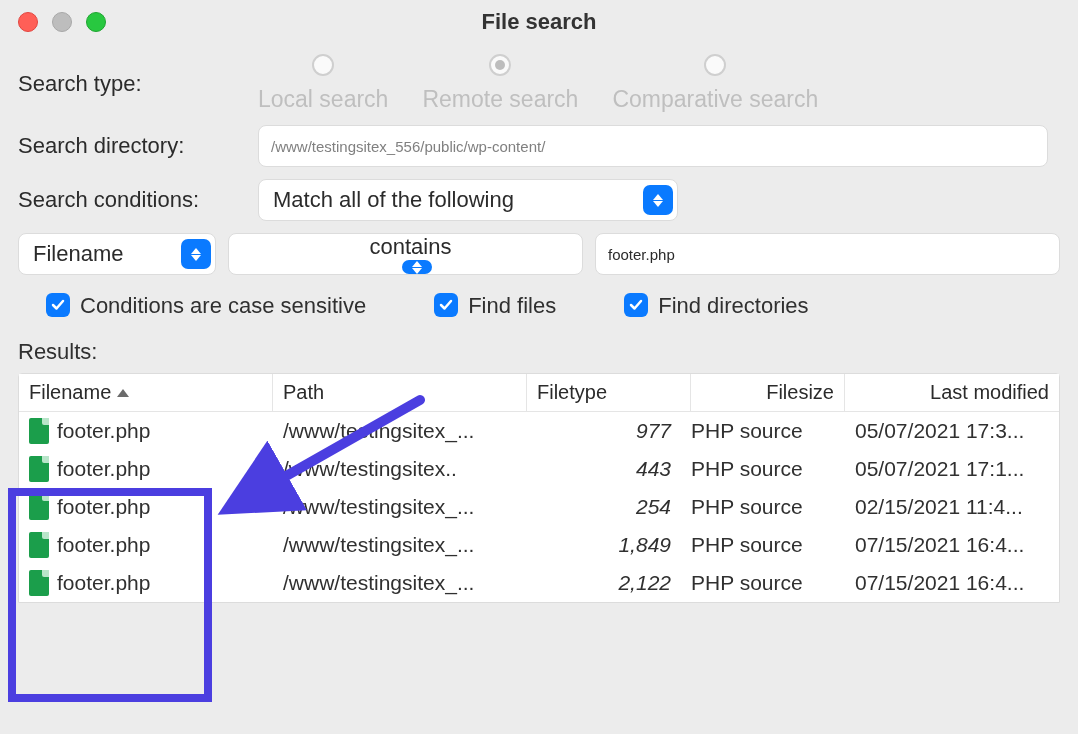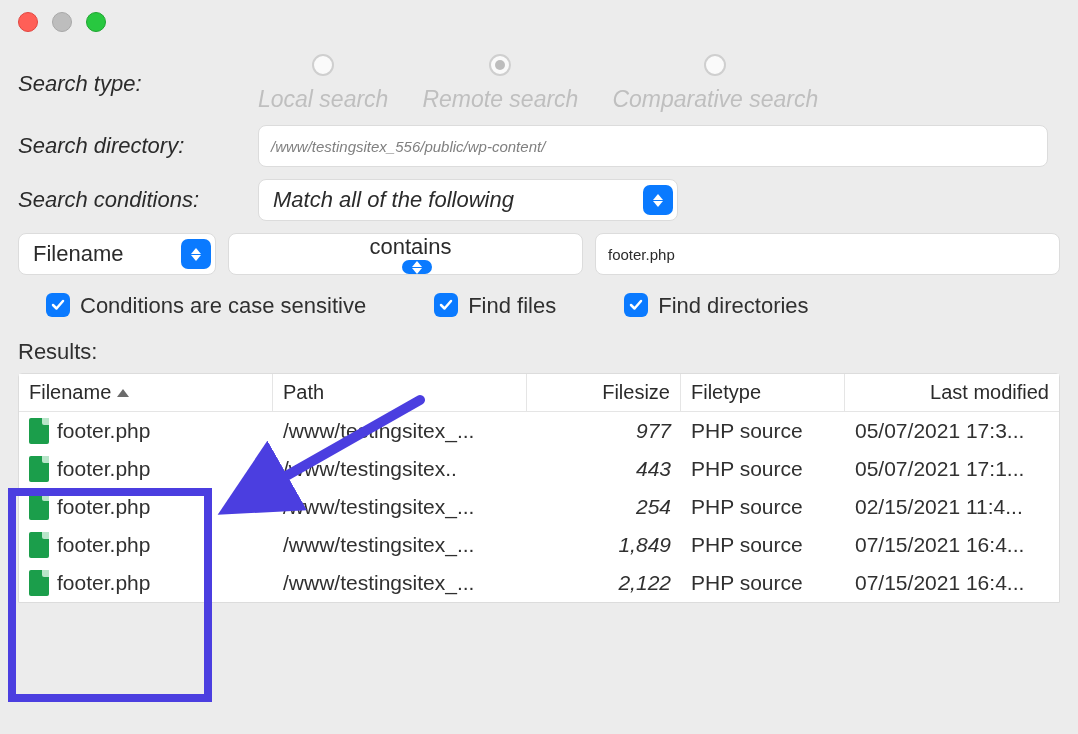--- a/index.html
+++ b/index.html
@@ -32,21 +32,20 @@
     .title {
       position: absolute;
       left: 0; right: 0;
       text-align: center;
       font-weight: 700;
       font-size: 22px;
       color: #333;
     }
     .form-area {
       padding: 10px 30px 0 18px;
-      font-style: italic;
     }
     .row {
       display: flex;
       align-items: center;
       margin-bottom: 12px;
       min-height: 40px;
     }
     .row .label {
       width: 240px;
       font-size: 22px;
@@ -235,20 +234,21 @@
   </style>
 </head>
 <body>
 
 <div class="titlebar">
   <div class="traffic-lights">
     <div class="tl red"></div>
     <div class="tl yellow"></div>
     <div class="tl green"></div>
   </div>
+  <div class="title">File search</div>
 </div>
 
 <div class="form-area">
   <div class="row">
     <div class="label">Search type:</div>
     <div class="radio-group">
       <div class="radio">
         <div class="radio-circle"></div>
         <span>Local search</span>
       </div>
@@ -333,25 +333,25 @@
 
 <div class="results-table">
   <div class="table-header">
     <div class="th filename">
       <span>Filename</span>
       <div class="sort-caret"></div>
     </div>
     <div class="th path">
       <span>Path</span>
     </div>
+    <div class="th filetype">
+      <span>Filetype</span>
+    </div>
     <div class="th filesize">
       <span>Filesize</span>
-    </div>
-    <div class="th filetype">
-      <span>Filetype</span>
     </div>
     <div class="th lastmod">
       <span>Last modified</span>
     </div>
   </div>
   <div class="table-body" id="table-body">
       <div class="tr">
         <div class="td filename">
           <div class="file-icon"></div>
           <span>footer.php</span>

